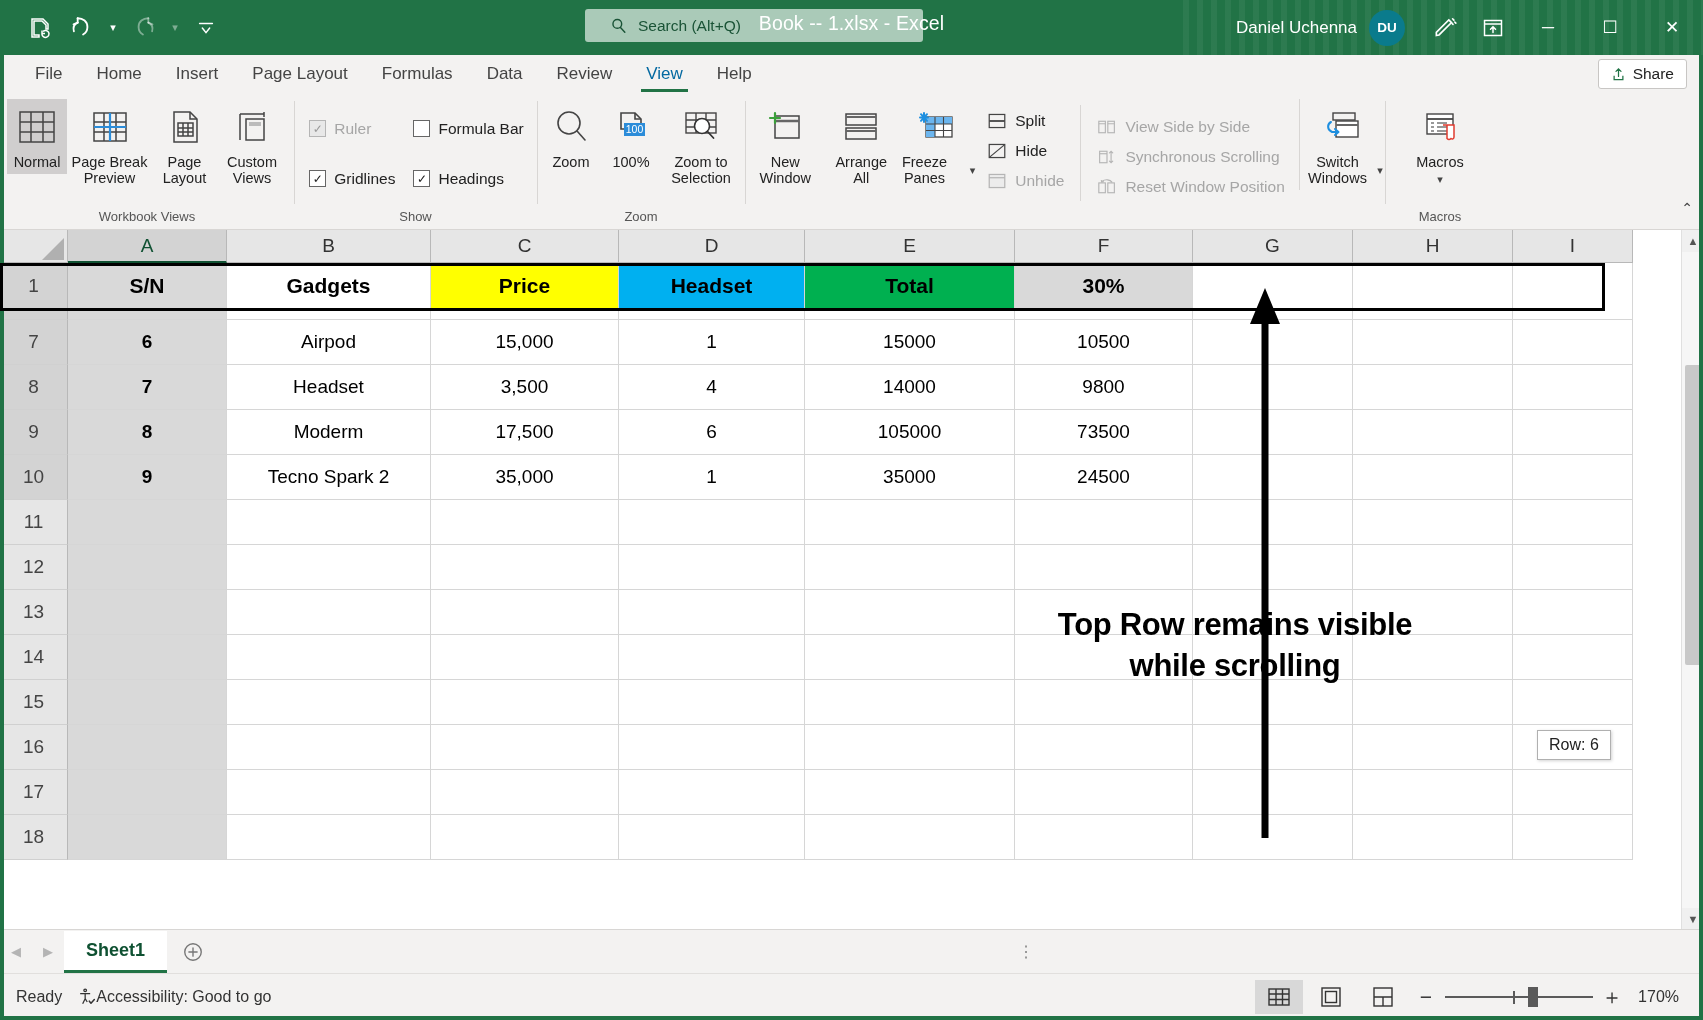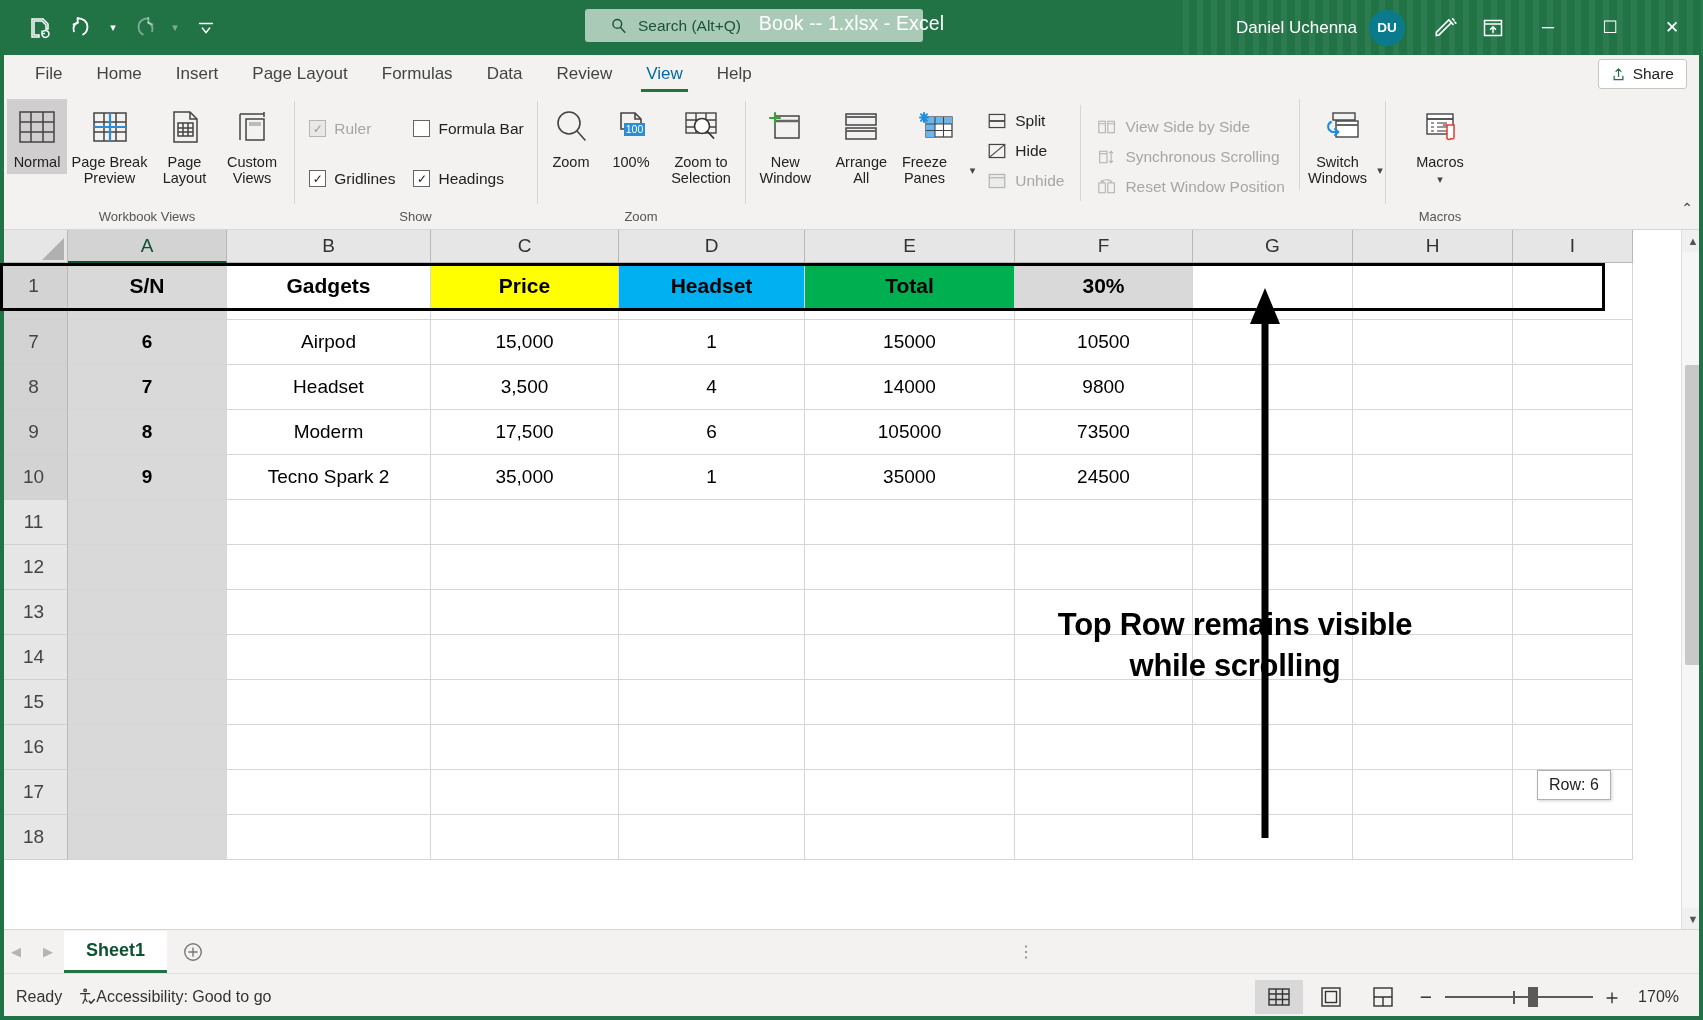--- a/index.html
+++ b/index.html
@@ -739,21 +739,21 @@
 
     <svg class="anno-arrow" style="left:1230px;top:48px;width:70px;height:560px" viewBox="0 0 70 560">
       <path d="M35 560 L35 36" stroke="#000" stroke-width="7" fill="none"></path>
       <path d="M35 10 L50 46 L20 46 Z" fill="#000"></path>
     </svg>
     <div class="anno-text" style="left:965px;top:375px;width:540px">
       <div>Top Row remains visible</div>
       <div>while scrolling</div>
     </div>
 
-    <div class="row-tip" style="left:1537px;top:540px">Row: 6</div>
+    <div class="row-tip" style="left:1537px;top:500px">Row: 6</div>
   </div>
 
   <div class="vscroll">
     <div class="vs-arrow">▲</div>
     <div class="vs-thumb" style="top:135px;height:300px"></div>
     <div class="vs-arrow" style="position:absolute;bottom:0">▼</div>
   </div>
 
   <div class="hscroll-track">
     <div class="hs-arrow">◀</div>

